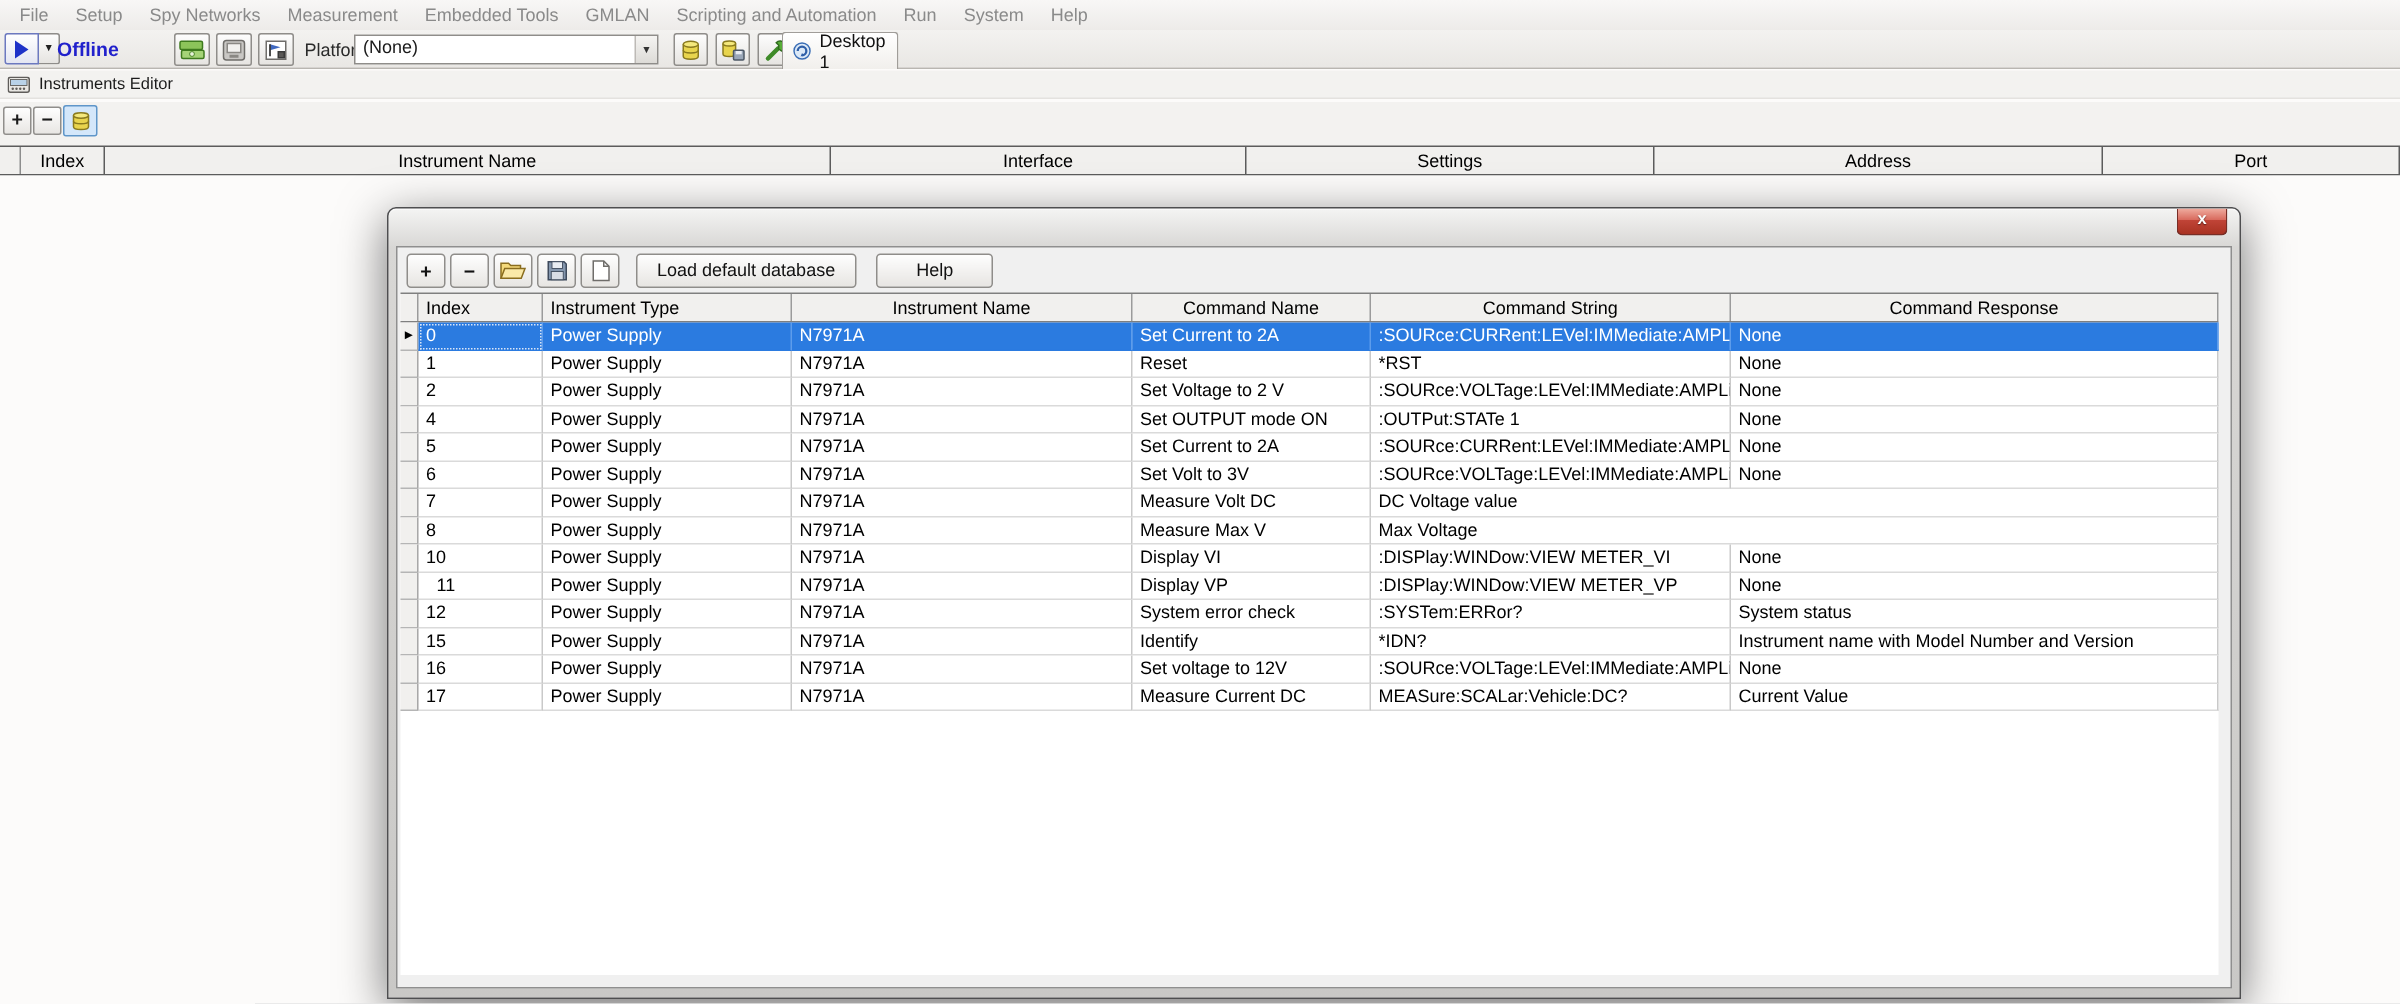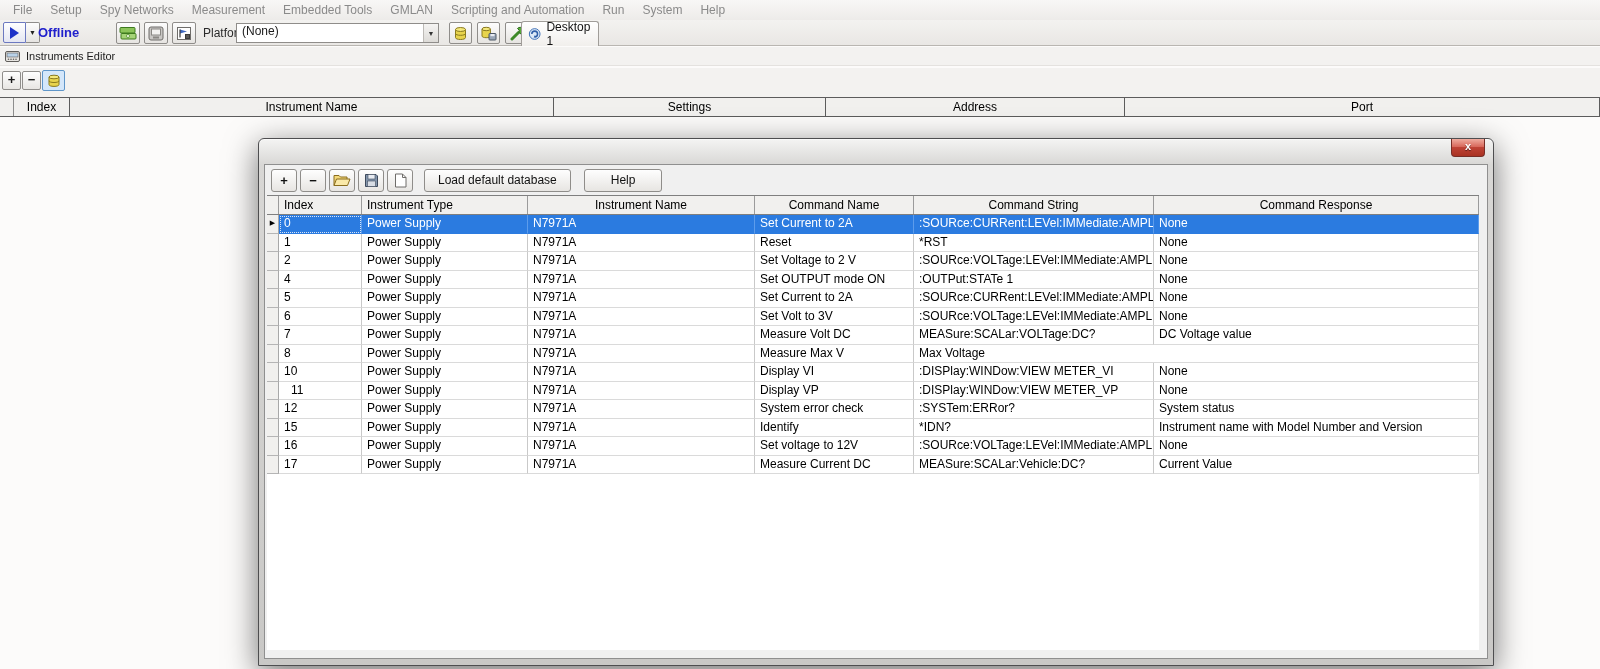--- a/index.html
+++ b/index.html
@@ -253,20 +253,21 @@
         <ellipse cx="6" cy="3" rx="5" ry="1.8" fill="#f4e87c" stroke="#8a7a1e"></ellipse>
         <path d="M1 6.8 c0 1 2 1.7 5 1.7 s5 -0.7 5 -1.7" fill="none" stroke="#8a7a1e"></path>
       </svg>
     </div>
   </div>
 
   <div class="main-header">
       <div class="mh-cell gut" style="width: 14px;"></div>
       <div class="mh-cell" style="width: 56px;">Index</div>
       <div class="mh-cell" style="width: 484px;">Instrument Name</div>
+      <div class="mh-cell" style="width: 277px;">Interface</div>
       <div class="mh-cell" style="width: 272px;">Settings</div>
       <div class="mh-cell" style="width: 299px;">Address</div>
       <div class="mh-cell" style="flex: 1 1 0%;">Port</div>
     </div>
   <div class="main-body"></div>
 
   <div class="dialog">
     <div class="dlg-close">
       <span>x</span>
     </div>
@@ -364,21 +365,20 @@
               <div class="dcell" style="width: 159px;">Set Volt to 3V</div>
               <div class="dcell" style="width: 240px;">:SOURce:VOLTage:LEVel:IMMediate:AMPLitu</div>
               <div class="dcell" style="flex: 1 1 0%;">None</div>
             </div>
             <div class="drow">
               <div class="dgutter" style="width: 12px;"></div>
               <div class="dcell index" style="width: 83px;">7</div>
               <div class="dcell" style="width: 166px;">Power Supply</div>
               <div class="dcell" style="width: 227px;">N7971A</div>
               <div class="dcell" style="width: 159px;">Measure Volt DC</div>
-              <div class="dcell" style="width: 240px;">MEASure:SCALar:VOLTage:DC?</div>
               <div class="dcell" style="flex: 1 1 0%;">DC Voltage value</div>
             </div>
             <div class="drow">
               <div class="dgutter" style="width: 12px;"></div>
               <div class="dcell index" style="width: 83px;">8</div>
               <div class="dcell" style="width: 166px;">Power Supply</div>
               <div class="dcell" style="width: 227px;">N7971A</div>
               <div class="dcell" style="width: 159px;">Measure Max V</div>
               <div class="dcell" style="flex: 1 1 0%;">Max Voltage</div>
             </div>

